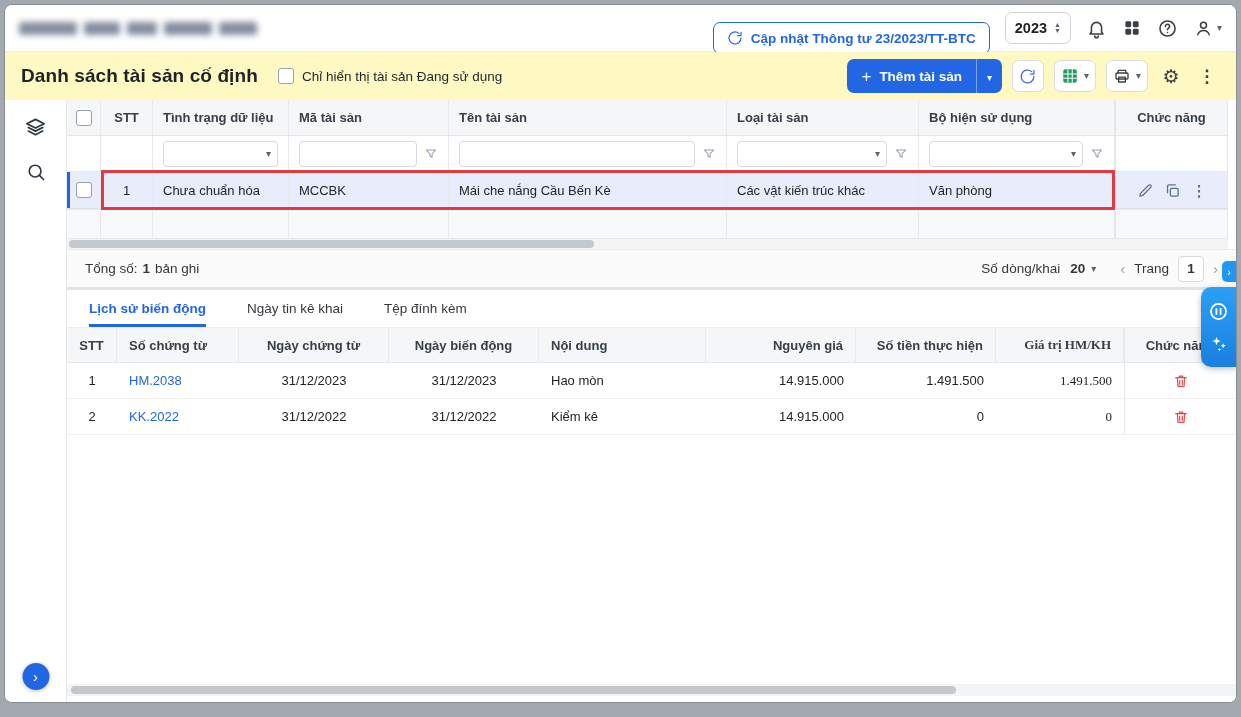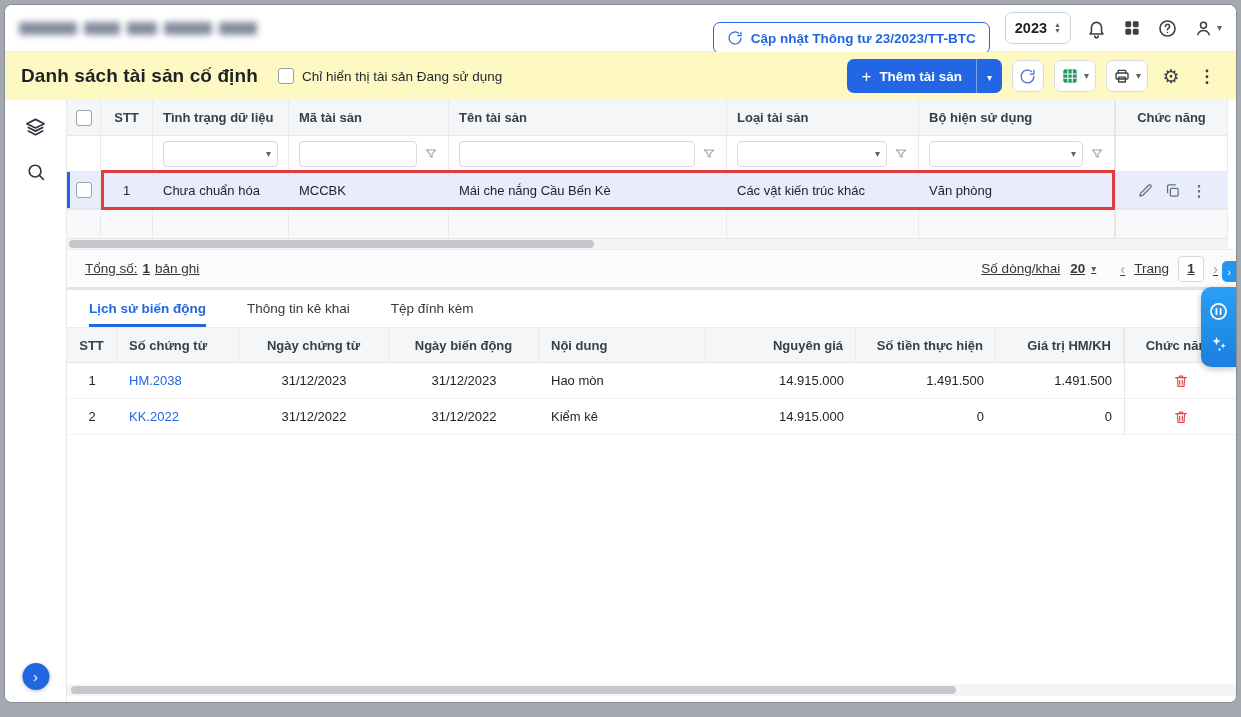--- a/index.html
+++ b/index.html
@@ -75,21 +75,21 @@
   .funnel { color:#97a0ae; margin-left:7px; flex:0 0 auto; cursor:pointer; }
   .row-actions { display:flex; align-items:center; justify-content:space-evenly; width:100%; color:#5f7285; }
   .act-btn { background:none; border:none; color:#5f7285; cursor:pointer; display:flex; align-items:center; }
   .g-spacer { flex:1; background:#fff; }
   .g-footstrip { height:30px; background:#f8f9fb; border-top:1px solid #e7e9ec; border-bottom:1px solid #e7e9ec; }
   .g-footstrip > div { border-right:1px solid #e7e9ec; }
   .hscroll { height:10px; background:#f3f4f5; position:relative; }
   .hscroll .thumb { position:absolute; top:1px; height:8px; border-radius:4px; background:#c4c7cc; }
 
   
-  .grid-footer { height:38px; flex:0 0 38px; display:flex; align-items:center; padding:0 18px; background:#fbfbfc; border-top:1px solid #ececec; color:#33383d; font-size:13.5px;text-decoration:underline; }
+  .grid-footer { height:38px; flex:0 0 38px; display:flex; align-items:center; padding:0 18px; background:#fbfbfc; border-top:1px solid #ececec; color:#33383d; font-size:13.5px; }
   .gf-left { display:flex; gap:5px; align-items:center; }
   .gf-left b { font-weight:700; }
   .gf-right { margin-left:auto; display:flex; align-items:center; gap:10px; }
   .pagesize { display:flex; align-items:center; gap:6px; cursor:pointer; font-weight:600; }
   .pg-nav { color:#9aa0a6; font-size:15px; background:none; border:none; cursor:pointer; }
   .pg-box { min-width:26px; height:26px; border:1px solid #d5dae1; border-radius:4px; background:#fff; display:flex; align-items:center; justify-content:center; font-weight:700; }
   .pg-group { display:flex; align-items:center; gap:9px; margin-left:14px; }
 
   
   .detail { border-top:3px solid #e2e3e5; display:flex; flex-direction:column; flex:0 0 auto; background:#fff; }
@@ -102,21 +102,21 @@
   .d-head { height:35px; background:#f4f6f8; font-weight:700; color:#37404a; border-bottom:1px solid #e4e6ea; }
   .d-head > div { border-right:1px solid #e7e9ec; }
   .d-data { height:36px; border-bottom:1px solid #f0f0f0; background:#fff; }
   .dc-stt { width:50px; justify-content:center; }
   .dc-doc { width:122px; }
   .dc-dd { width:150px; justify-content:center; }
   .dc-bd { width:150px; justify-content:center; }
   .dc-content { flex:1; }
   .dc-ng { width:150px; justify-content:flex-end; text-align:center; }
   .dc-st { width:140px; justify-content:flex-end; text-align:right; }
-  .dc-hm { width:128px; justify-content:flex-end; text-align:center; }
+  .dc-hm { width:128px; justify-content:flex-end; text-align:center;font-family:Liberation Serif, serif; }
   .dc-fn { width:112px; justify-content:center; border-left:1px solid #e3e6ea; }
   .doc-link { color:#2266e3; cursor:pointer; }
   .trash-btn { background:none; border:none; color:#e5484d; cursor:pointer; display:flex; }
   .d-scrollwrap { margin-top:auto; padding:4px 0 6px 0; }
   .hscroll2 { height:12px; background:#f3f4f5; position:relative; }
   .hscroll2 .thumb { position:absolute; top:2px; height:8px; border-radius:4px; background:#c4c7cc; }
 
   
   .right-tab { position:absolute; right:0; top:256px; width:14px; height:21px; background:#2196f3; color:#fff; border:none; border-radius:5px 0 0 5px; font-size:11px; cursor:pointer; display:flex; align-items:center; justify-content:center; z-index:5; }
   .blue-panel { position:absolute; right:0; top:282px; width:35px; height:80px; background:linear-gradient(180deg,#2aa0f5,#1b7fe0); border-radius:10px 0 0 10px; display:flex; flex-direction:column; align-items:center; justify-content:center; gap:12px; z-index:5; box-shadow:0 2px 6px rgba(0,0,0,.25); }
@@ -389,21 +389,21 @@
             <span>Trang</span>
             <span class="pg-box">1</span>
             <button class="pg-nav"><span>›</span></button>
           </span>
         </div>
       </div>
 
       <div class="detail" style="flex:1;min-height:0;">
         <div class="tabs">
           <div class="tab active">Lịch sử biến động</div>
-          <div class="tab">Thông tin kê khai</div>
+          <div class="tab">Ngày tin kê khai</div>
           <div class="tab">Tệp đính kèm</div>
           <button class="collapse-btn">
             <svg class="ic" width="12" height="12" viewBox="0 0 24 24">
                 <path d="m5.5 9 6.5 6.5L18.5 9"></path>
               </svg>
           </button>
         </div>
 
         <div class="d-row d-head">
           <div class="dc-stt">STT</div>

